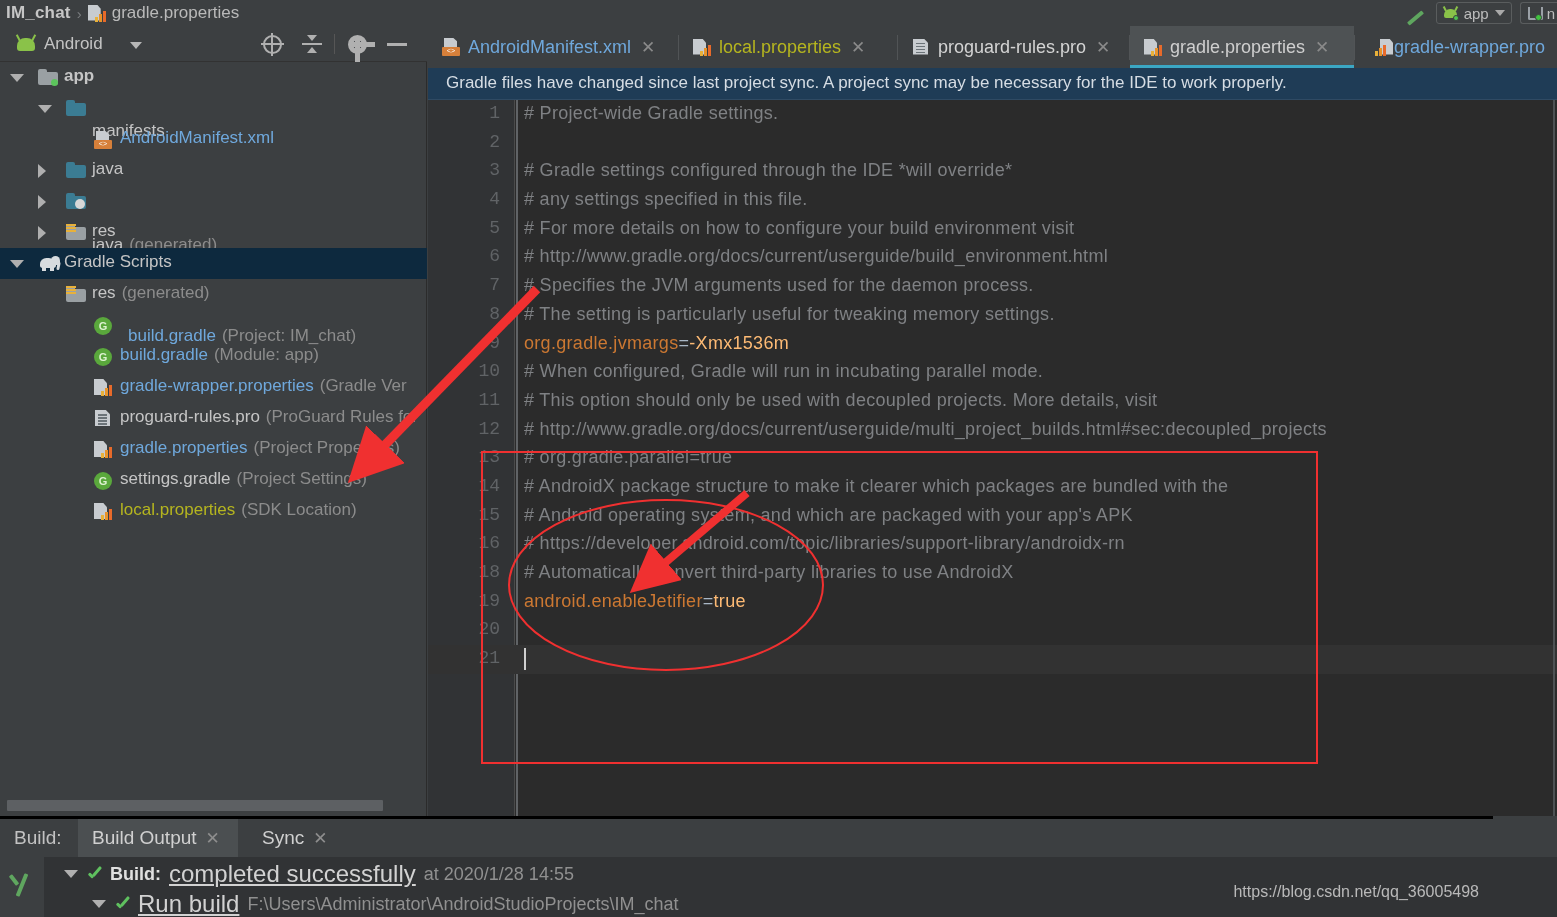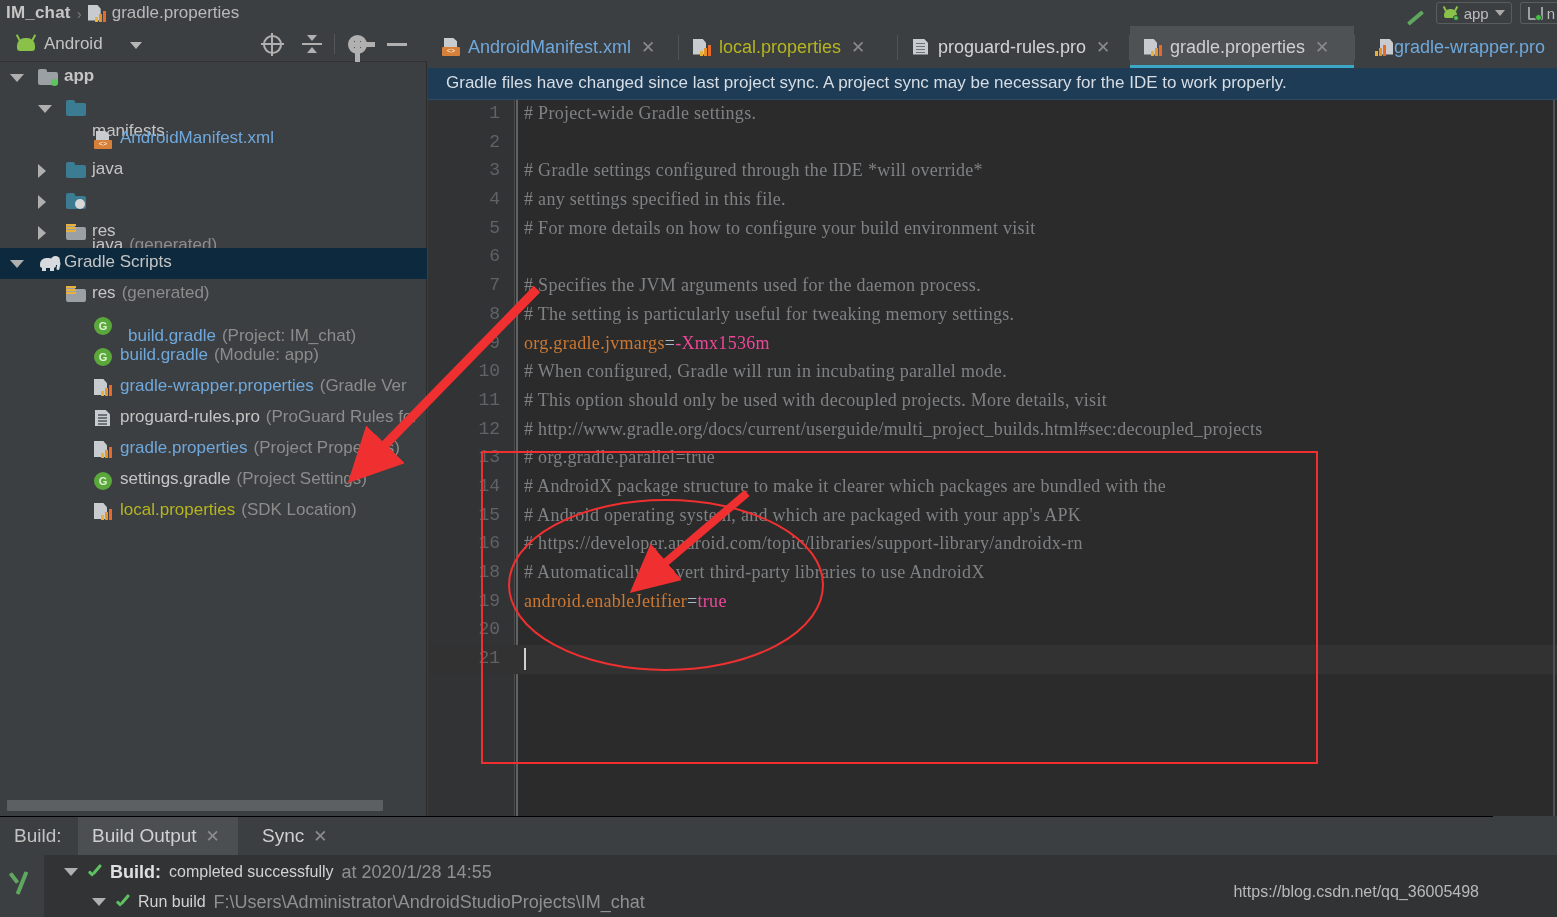--- a/index.html
+++ b/index.html
@@ -120,52 +120,52 @@
   .code{ position:absolute; left:0; top:74px; width:1129px; height:716px; background:#2b2b2b;}
   .gutter{ position:absolute; left:0; top:0; width:86px; height:716px; background:#313335;}
   .gutter-sep{ position:absolute; left:86px; top:0; width:1px; height:716px; background:#4b4b4b;}
   .fold-sep{ position:absolute; left:88px; top:0; width:2px; height:716px; background:#606366;}
   .lines{ position:absolute; left:0; top:0; width:1129px; }
   .ln-row{ position:relative; height:28.7px; }
   .ln-row.cur{ background:#323232; }
   .ln-num{ position:absolute; left:0; width:72px; text-align:right; top:3px;
            color:#606366; font-size:18px; font-family:"Liberation Mono",monospace;}
   .ln-txt{ position:absolute; left:96px; top:3px; font-size:18px;
-           font-family:Liberation Serif, serif; white-space:pre; letter-spacing:.3px;}
+           font-family:Liberation Sans, sans-serif; white-space:pre; letter-spacing:.3px;}
   .c-comment{ color:#7f8184; }
   .c-key{ color:#cc7832; }
   .c-eq{ color:#a9b7c6; }
-  .c-val{ color:#ec4899; }
+  .c-val{ color:#fdba74; }
   .caret{ position:absolute; left:96px; top:3px; width:2px; height:22px; background:#cfcfcf;}
 
   .vscroll-edge{ position:absolute; left:1125px; top:74px; width:2px; height:716px; background:#4e5254;}
 
   
   .anno{ position:absolute; left:0; top:0; width:1557px; height:917px; pointer-events:none; }
 
   
-  .build{ position:absolute; left:0; top:816px; width:1493px; height:101px; background:#3c3f41; border-top:1px solid #000000;}
+  .build{ position:absolute; left:0; top:816px; width:1493px; height:101px; background:#3c3f41; border-top:3px solid #000000;}
   .build-tabs{ position:absolute; left:0; top:0; width:1557px; height:38px;}
   .bt-label{ position:absolute; left:14px; top:8px; color:#c2c2c2; font-size:19px;}
   .bt{ position:absolute; top:0; height:38px; display:flex; align-items:center; gap:9px; padding:0 14px; }
   .bt.active{ background:#4b4f51; }
   .bt .btn-txt{ color:#d0d0d0; font-size:19px;}
   .bt .btn-x{ color:#8d8d8d; font-size:17px;}
   .build-body{ position:absolute; left:0; top:38px; width:1557px; height:63px; background:#313335;}
   .bb-left{ position:absolute; left:0; top:0; width:44px; height:63px; background:#3c3f41;}
   .bb-arrow{ position:absolute; left:10px; top:16px; width:24px; height:24px;}
   .bb-arrow:before{content:"";position:absolute;left:10px;top:0;width:4px;height:24px;background:#5fa65f;transform:rotate(22deg);border-radius:1px;}
   .bb-arrow:after{content:"";position:absolute;left:2px;top:1px;width:4px;height:12px;background:#5fa65f;transform:rotate(-38deg);border-radius:1px;}
   .bb-row{ position:relative; height:30px; display:flex; align-items:center; gap:8px; white-space:nowrap;}
   .tri-d{ width:0;height:0;border-left:7px solid transparent;border-right:7px solid transparent;border-top:8px solid #b0b0b0;}
   .chk{ position:relative; width:16px;height:16px;}
   .chk:before{content:"";position:absolute;left:2px;top:8px;width:6px;height:3px;background:#5fc15f;transform:rotate(45deg);border-radius:1px;}
   .chk:after{content:"";position:absolute;left:5px;top:4px;width:12px;height:3px;background:#5fc15f;transform:rotate(-50deg);border-radius:1px;}
   .bb-b{ color:#e0e0e0; font-size:18px; font-weight:bold;}
-  .bb-n{ color:#d2d2d2; font-size:16px;}
+  .bb-n{ color:#d2d2d2; font-size:24px;text-decoration:underline;}
   .bb-g{ color:#909090; font-size:18px;}
   .watermark{ position:absolute; right:14px; bottom:16px; color:#b9b9b9; font-size:16px; }
 </style>
 </head>
 <body>
 
 <div id="app">
 
   <div class="topstrip">
     <div class="breadcrumb">
@@ -452,20 +452,21 @@
           <div class="ln-row">
             <span class="ln-num">4</span>
             <span class="ln-txt"><span class="c-comment"># any settings specified in this file.</span></span>
           </div>
           <div class="ln-row">
             <span class="ln-num">5</span>
             <span class="ln-txt"><span class="c-comment"># For more details on how to configure your build environment visit</span></span>
           </div>
           <div class="ln-row">
             <span class="ln-num">6</span>
+            <span class="ln-txt"><span class="c-comment"># http://www.gradle.org/docs/current/userguide/build_environment.html</span></span>
           </div>
           <div class="ln-row">
             <span class="ln-num">7</span>
             <span class="ln-txt"><span class="c-comment"># Specifies the JVM arguments used for the daemon process.</span></span>
           </div>
           <div class="ln-row">
             <span class="ln-num">8</span>
             <span class="ln-txt"><span class="c-comment"># The setting is particularly useful for tweaking memory settings.</span></span>
           </div>
           <div class="ln-row">

